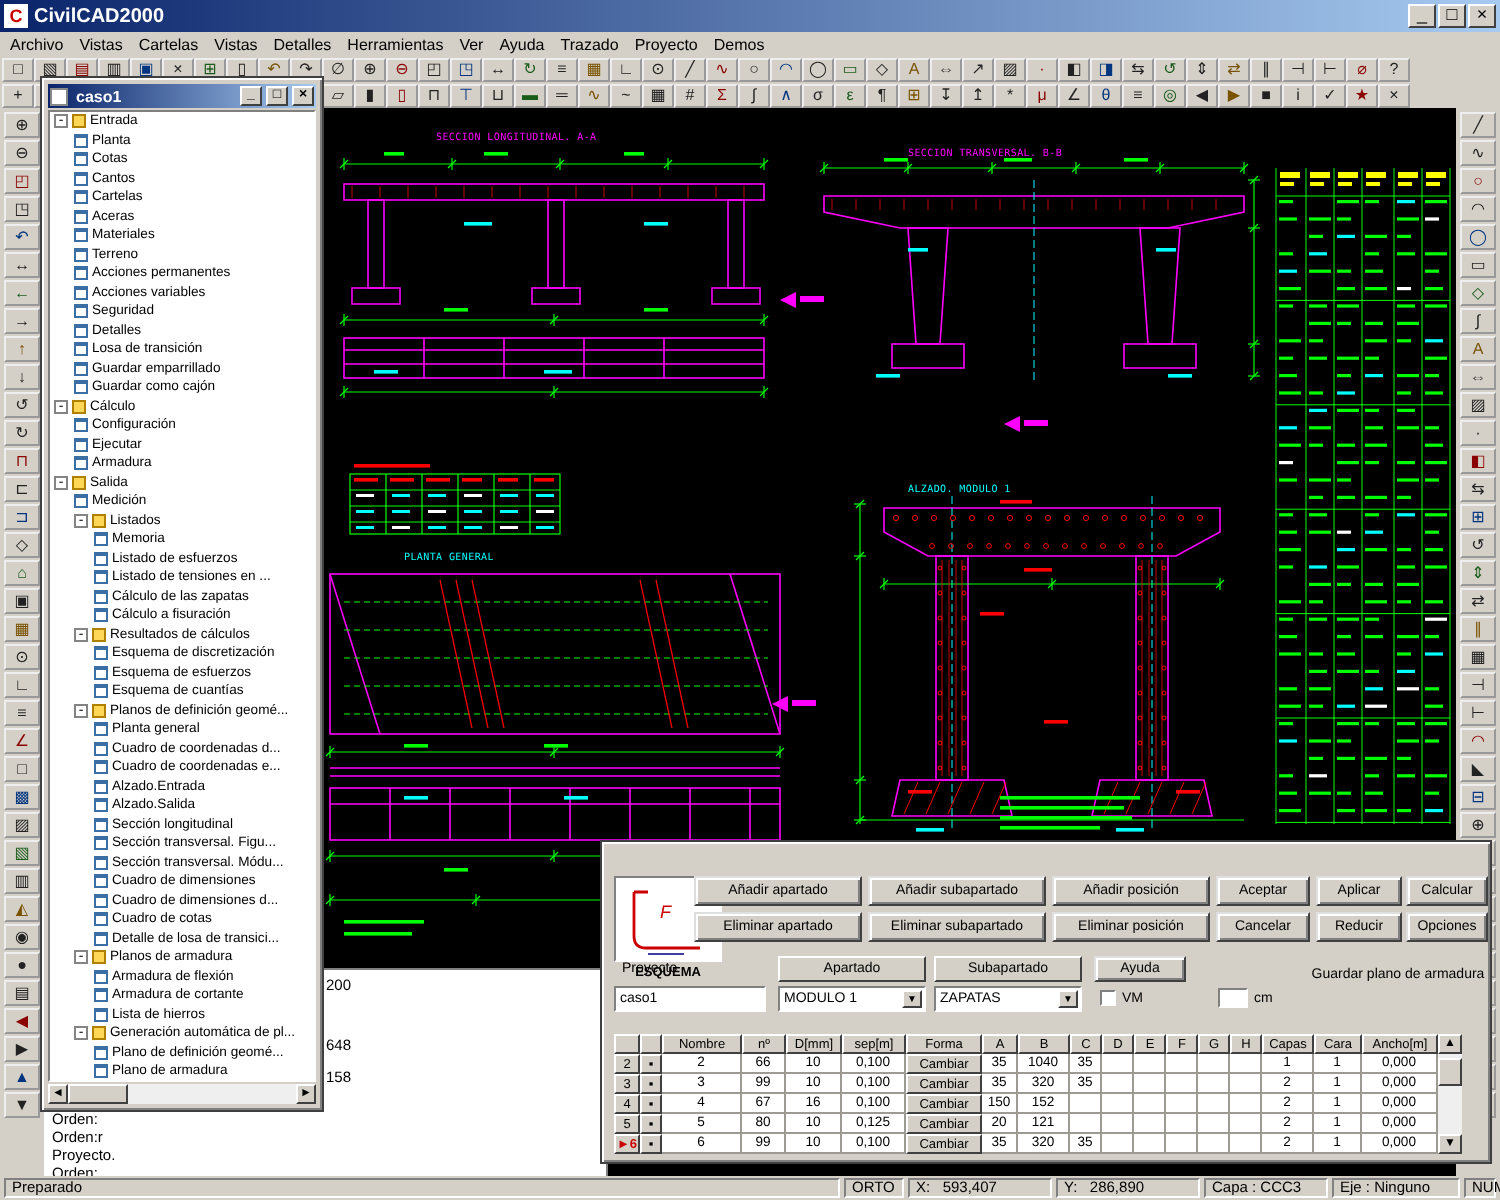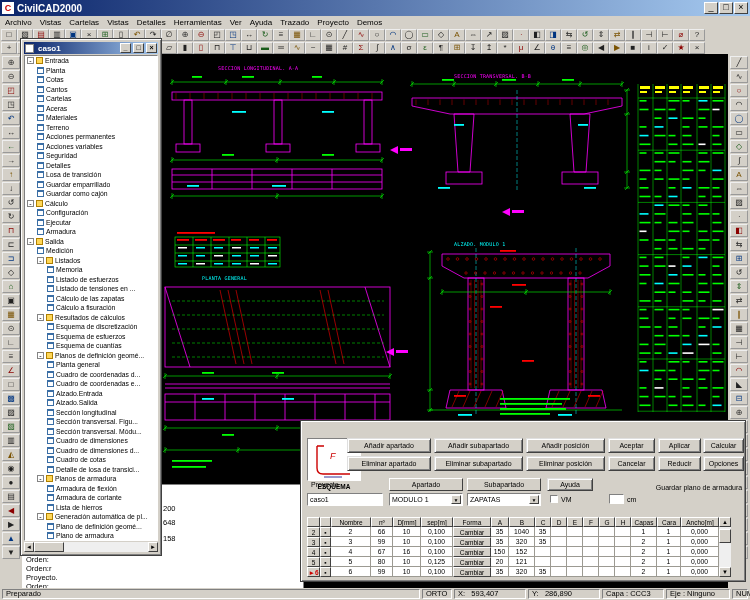--- a/index.html
+++ b/index.html
@@ -761,21 +761,21 @@
           <rect x="300" y="380" width="12" height="1.8" fill="#00ff00"></rect>
           <rect x="150" y="406" width="40" height="1.8" fill="#00ff00"></rect>
           <rect x="150" y="412" width="34" height="1.8" fill="#00ff00"></rect>
           <rect x="478" y="344" width="70" height="1.8" fill="#00ff00"></rect>
           <rect x="478" y="349" width="62" height="1.8" fill="#00ff00"></rect>
           <rect x="478" y="354" width="66" height="1.8" fill="#00ff00"></rect>
           <rect x="478" y="359" width="50" height="1.8" fill="#00ff00"></rect>
         </g>
     </svg>
     <div class="console" id="console">
-        <div class="cline" style="left: 141px; top: 19px;">200</div>
+        <div class="cline" style="left: 141px; top: 3px;">200</div>
         <div class="cline" style="left: 141px; top: 33px;">648</div>
         <div class="cline" style="left: 141px; top: 49px;">158</div>
         <div class="cline" style="left: 4px; top: 70px;">Orden:</div>
         <div class="cline" style="left: 4px; top: 79px;">Orden:r</div>
         <div class="cline" style="left: 4px; top: 88px;">Proyecto.</div>
         <div class="cline" style="left: 4px; top: 97px;">Orden:</div>
       </div>
   </div>
   <div class="vbar" id="toolbar-right">
       <div class="vicon" style="color: rgb(34, 34, 34);">╱</div>

